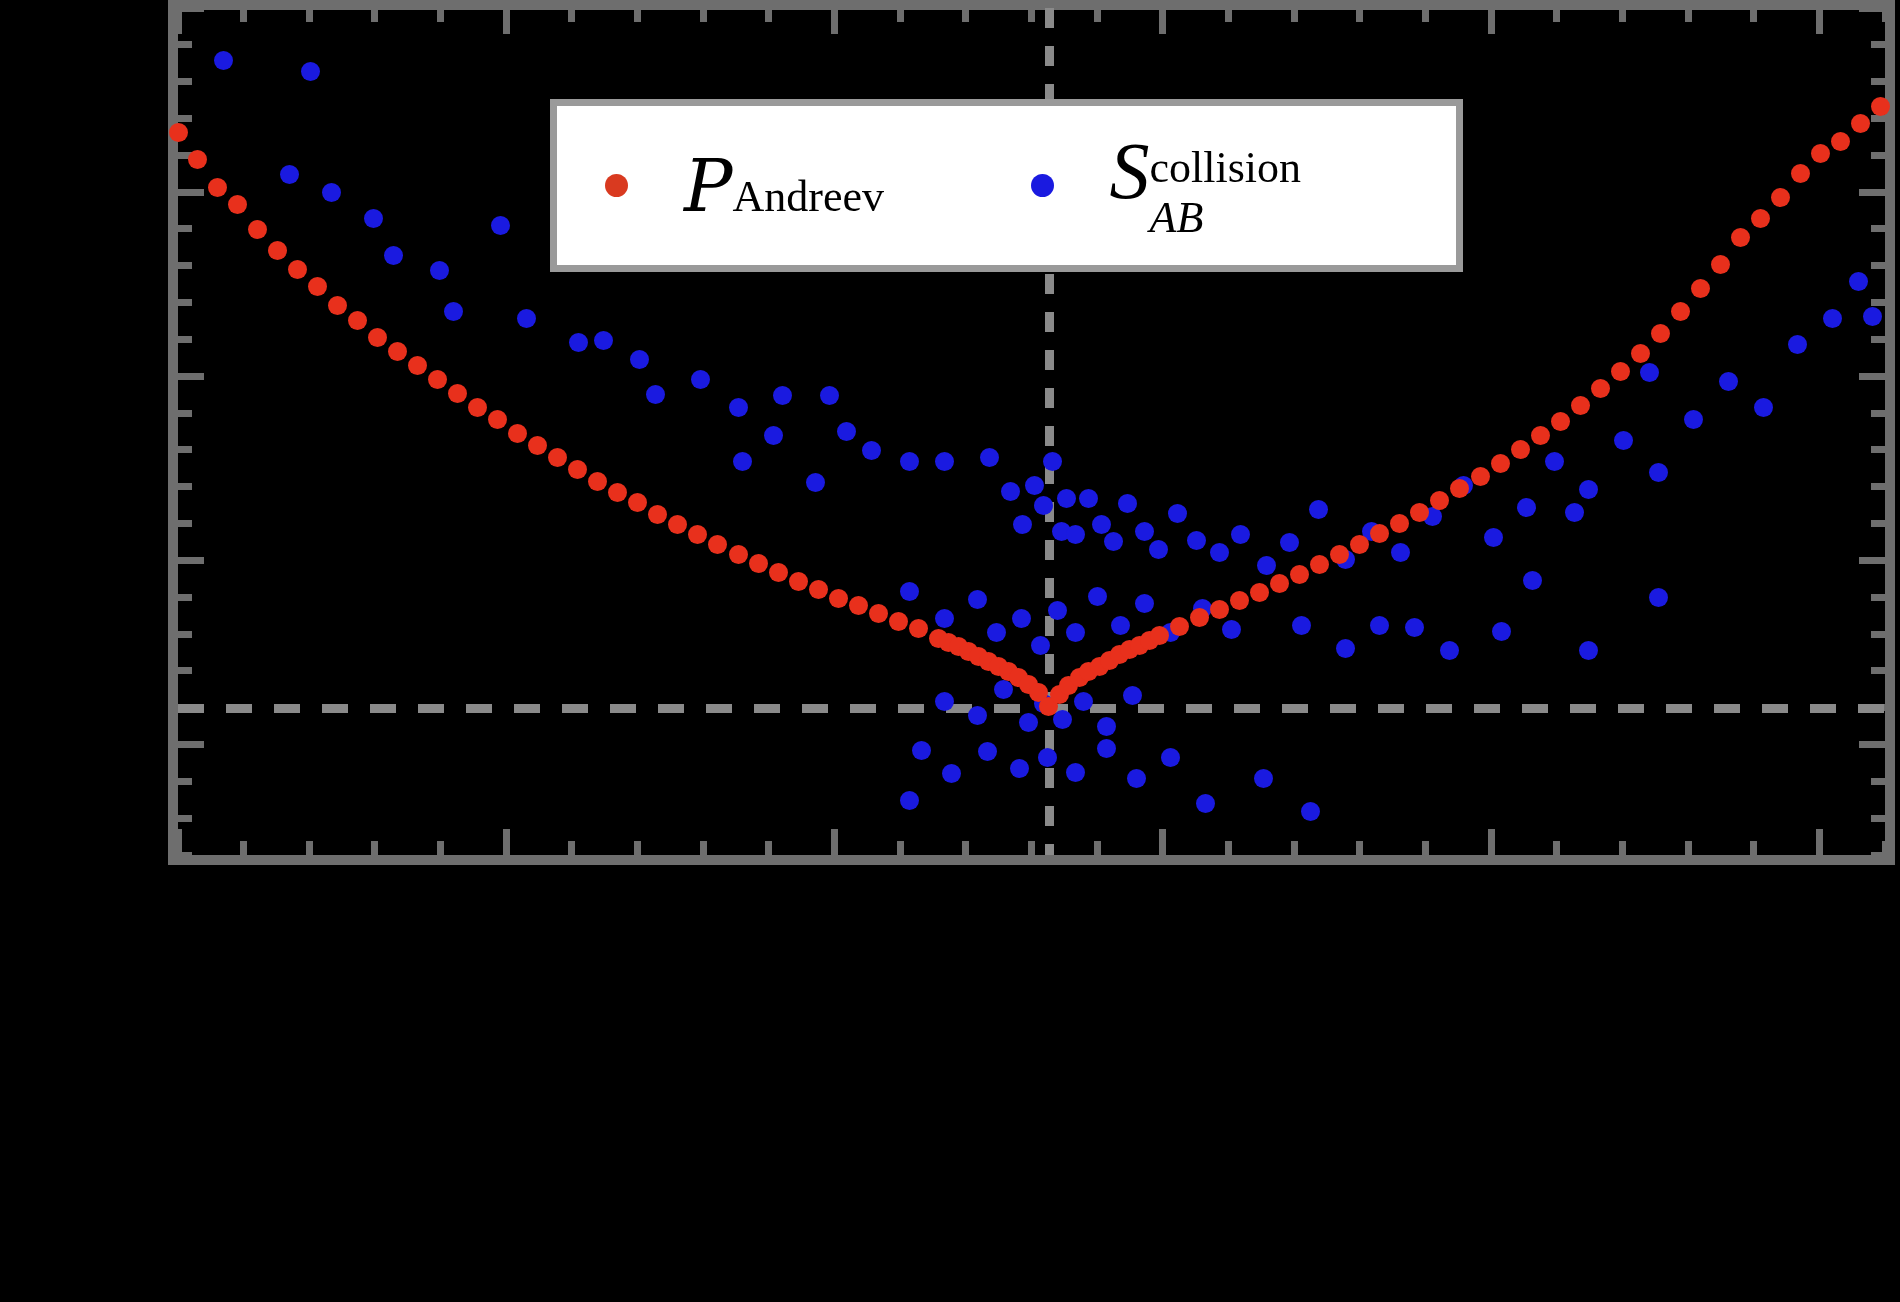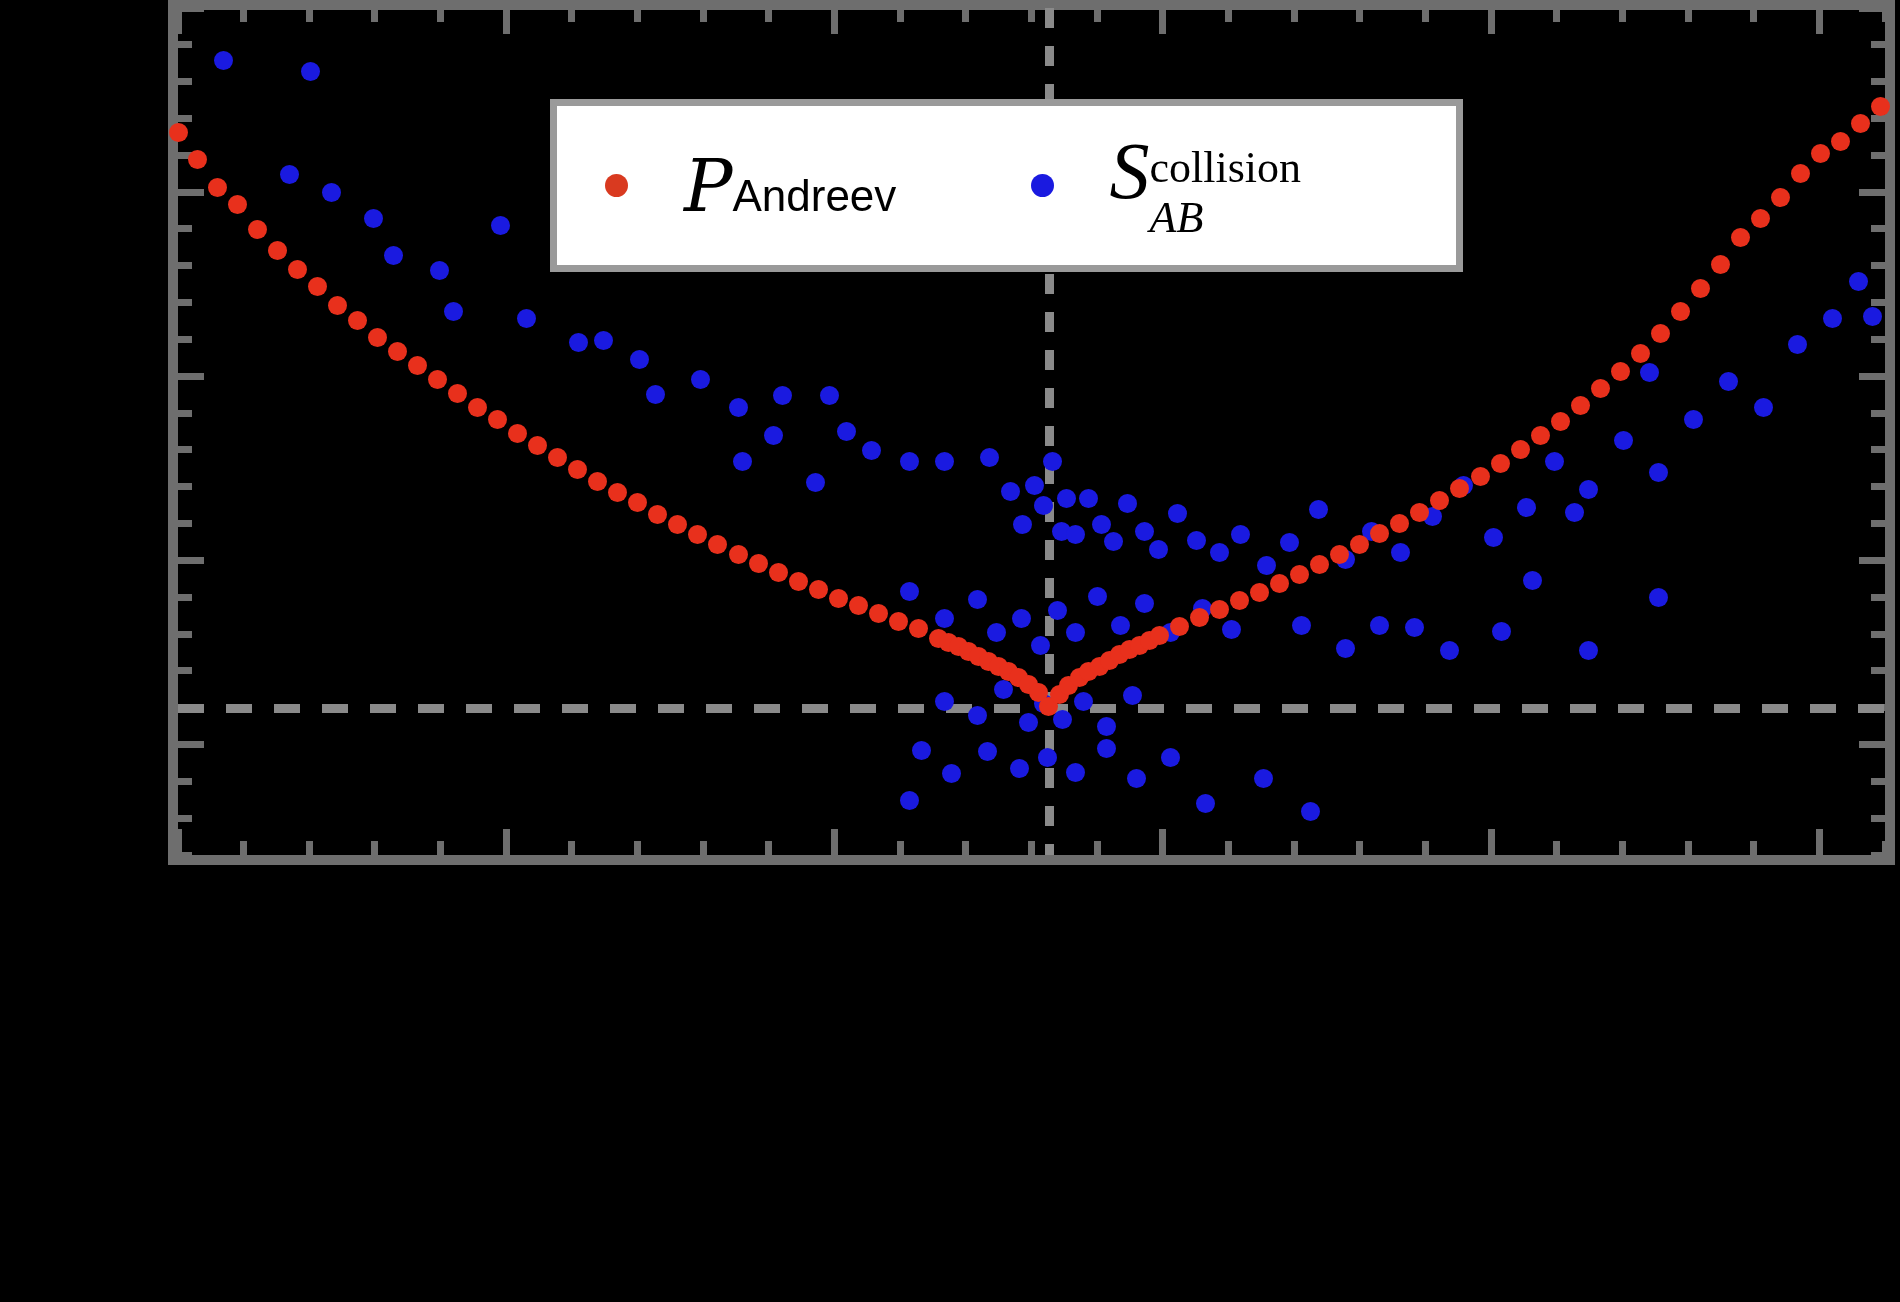--- a/index.html
+++ b/index.html
@@ -42,21 +42,21 @@
   .leg-label{color:#000;margin-left:56px;white-space:nowrap;line-height:1;}
 
   .mathcal{font-family:"DejaVu Serif",serif;font-style:italic;font-size:72px;}
   .bigS{font-family:"Liberation Serif",serif;font-style:italic;font-size:80px;}
   .supsub{display:inline-block;vertical-align:middle;position:relative;
           width:200px;height:92px;}
   .supsub .sup{position:absolute;left:0;top:-2px;font-size:44px;
                font-family:"Liberation Serif",serif;font-style:normal;}
   .supsub .sub{position:absolute;left:0;top:48px;font-size:44px;
                font-family:"Liberation Serif",serif;font-style:italic;}
-  .subsm{font-size:44px;font-family:Liberation Sans, sans-serif;font-style:normal;margin-top:44px;}
+  .subsm{font-size:44px;font-family:Liberation Serif, serif;font-style:normal;margin-top:44px;}
 </style>
 </head>
 <body>
 
 <div id="root">
 
   <div id="plot">
 
     <div class="spine top"></div>
     <div class="spine bottom"></div>

